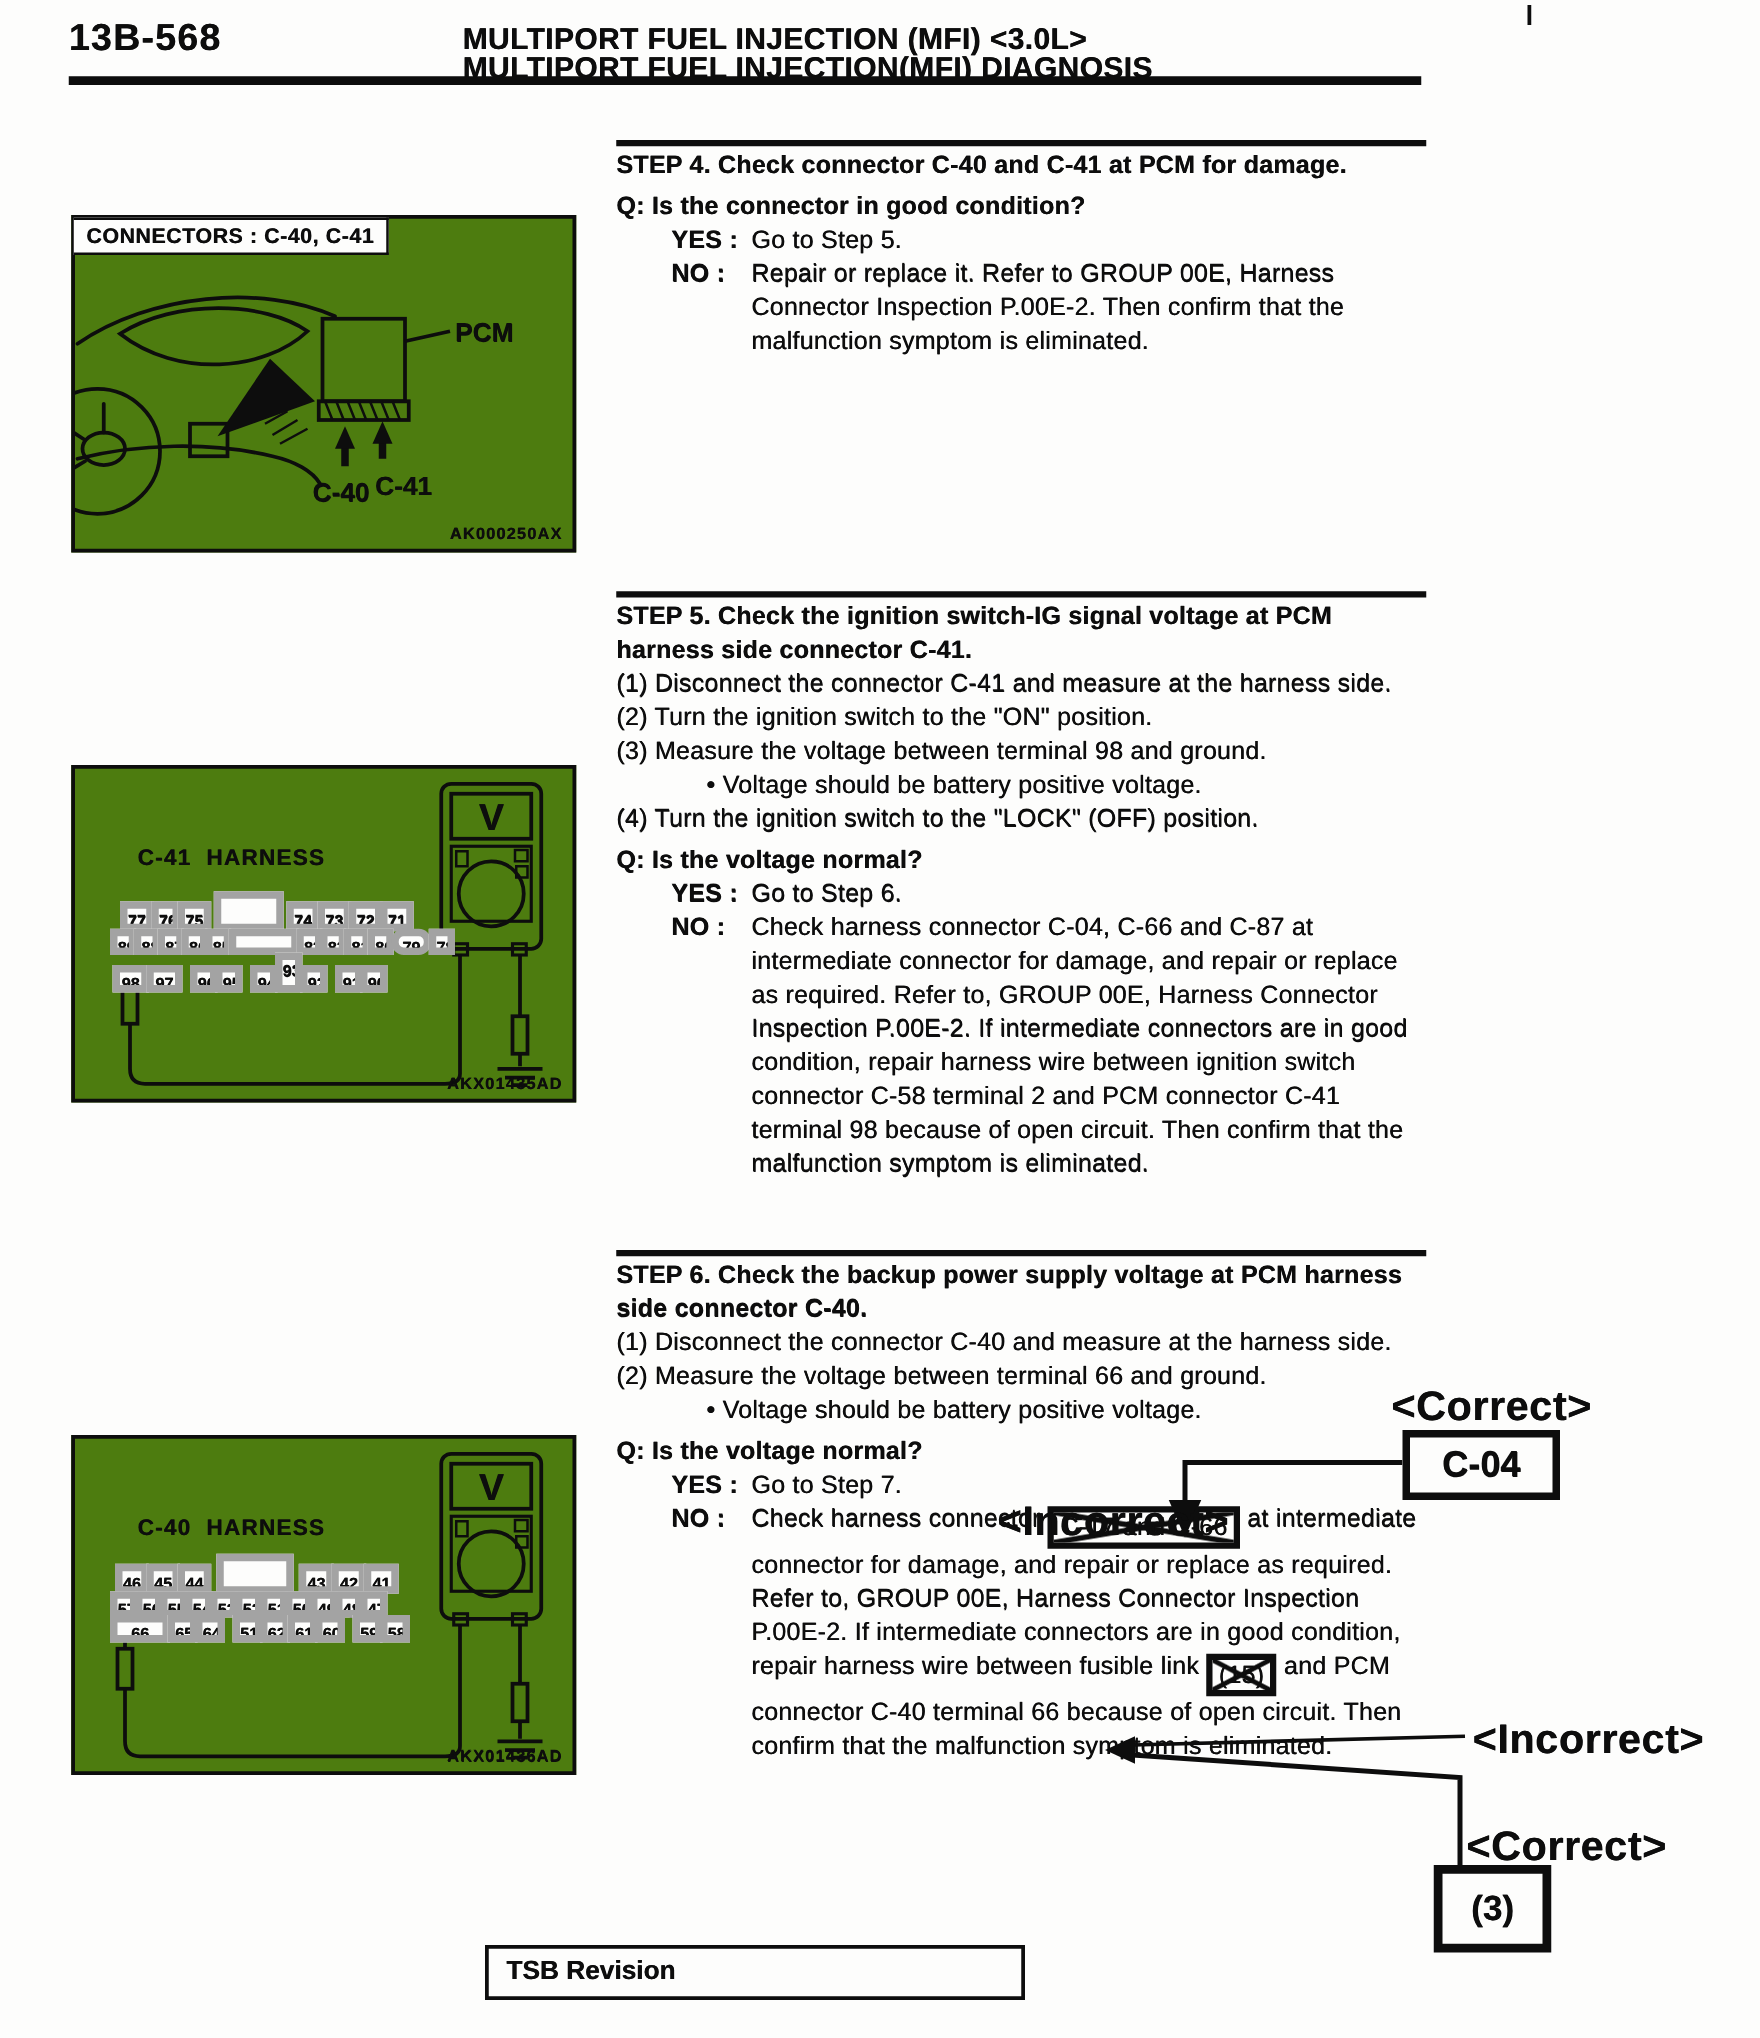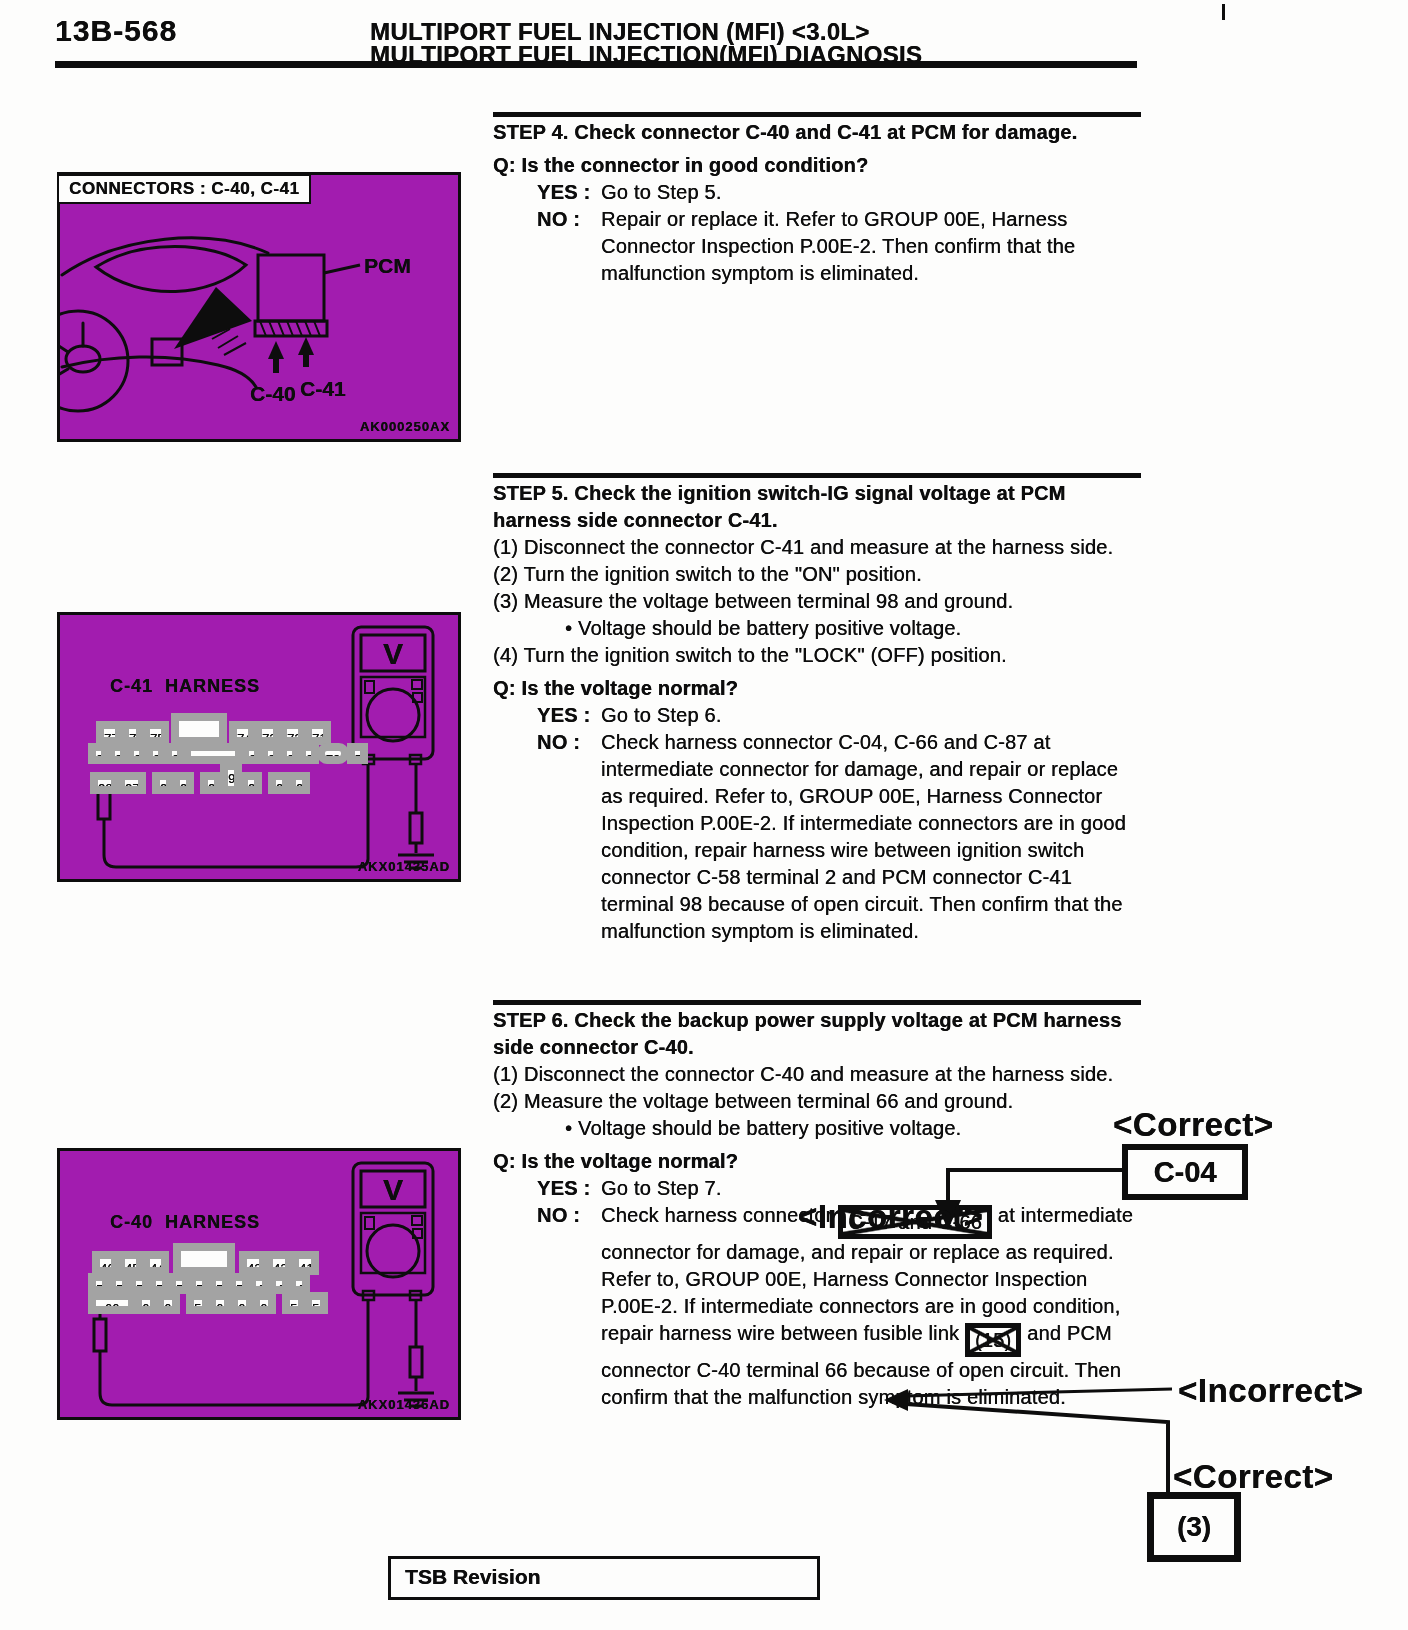--- a/index.html
+++ b/index.html
@@ -8,38 +8,38 @@
     font-family:"Liberation Sans",sans-serif;color:#0d0d0d;overflow:hidden;
     text-shadow:0.35px 0.35px 0 currentColor;
   }
   .abs{position:absolute;}
   .pre{white-space:pre;}
   
   .page-num{left:55px;top:14px;font-size:30px;font-weight:bold;letter-spacing:1px;}
   .hdr-titles{left:370px;top:20px;font-size:24px;font-weight:bold;line-height:23px;letter-spacing:.3px;}
   .hdr-rule{left:55px;top:61px;width:1082px;height:7px;background:#0d0d0d;}
   
-  .fig{border:3px solid #0d0d0d;background:#a21caf;}
+  .fig{border:3px solid #0d0d0d;background:#4d7c0f;}
   .fig1{left:57px;top:172px;width:398px;height:264px;}
   .fig2{left:57px;top:612px;width:398px;height:264px;}
   .fig3{left:57px;top:1148px;width:398px;height:266px;}
   .fig-title-strip{
     position:absolute;left:-1px;top:-1px;border:2px solid #0d0d0d;border-left:none;
     font-size:17px;font-weight:bold;padding:3px 10px;letter-spacing:.5px;background:#fdfdfc;
   }
   .fig-title2{position:absolute;left:50px;top:16px;font-size:18px;font-weight:bold;line-height:22px;letter-spacing:1px;}
   .fig-code{position:absolute;right:8px;bottom:5px;font-size:13px;font-weight:bold;letter-spacing:1px;}
   .fig-svg{position:absolute;left:0;top:0;}
   
   .pins{position:absolute;z-index:2;}
   .pin-row{display:flex;align-items:flex-end;}
   .pin-row + .pin-row{margin-top:-2px;}
   .pin-cell{
-    box-sizing:border-box;border:8px solid #a3a3a3;background:#fdfdfc;margin-right:-2px;
-    font-size:13px;font-weight:normal;text-align:center;overflow:hidden;
+    box-sizing:border-box;border:6px solid #a3a3a3;background:#fdfdfc;margin-right:-2px;
+    font-size:13px;font-weight:bold;text-align:center;overflow:hidden;
   }
   .pin-sp{height:2px;}
   
   .step{position:absolute;left:493px;width:648px;}
   .hrule{height:5px;background:#0d0d0d;margin-bottom:2px;}
   .step-title{font-size:20px;font-weight:bold;line-height:27px;margin:2px 0 0 0;letter-spacing:.2px;}
   .body-line{font-size:20px;line-height:27px;letter-spacing:.2px;}
   .item{padding-left:38px;text-indent:-38px;}
   .bullet{padding-left:72px;}
   .q{font-weight:bold;margin-top:6px;}

